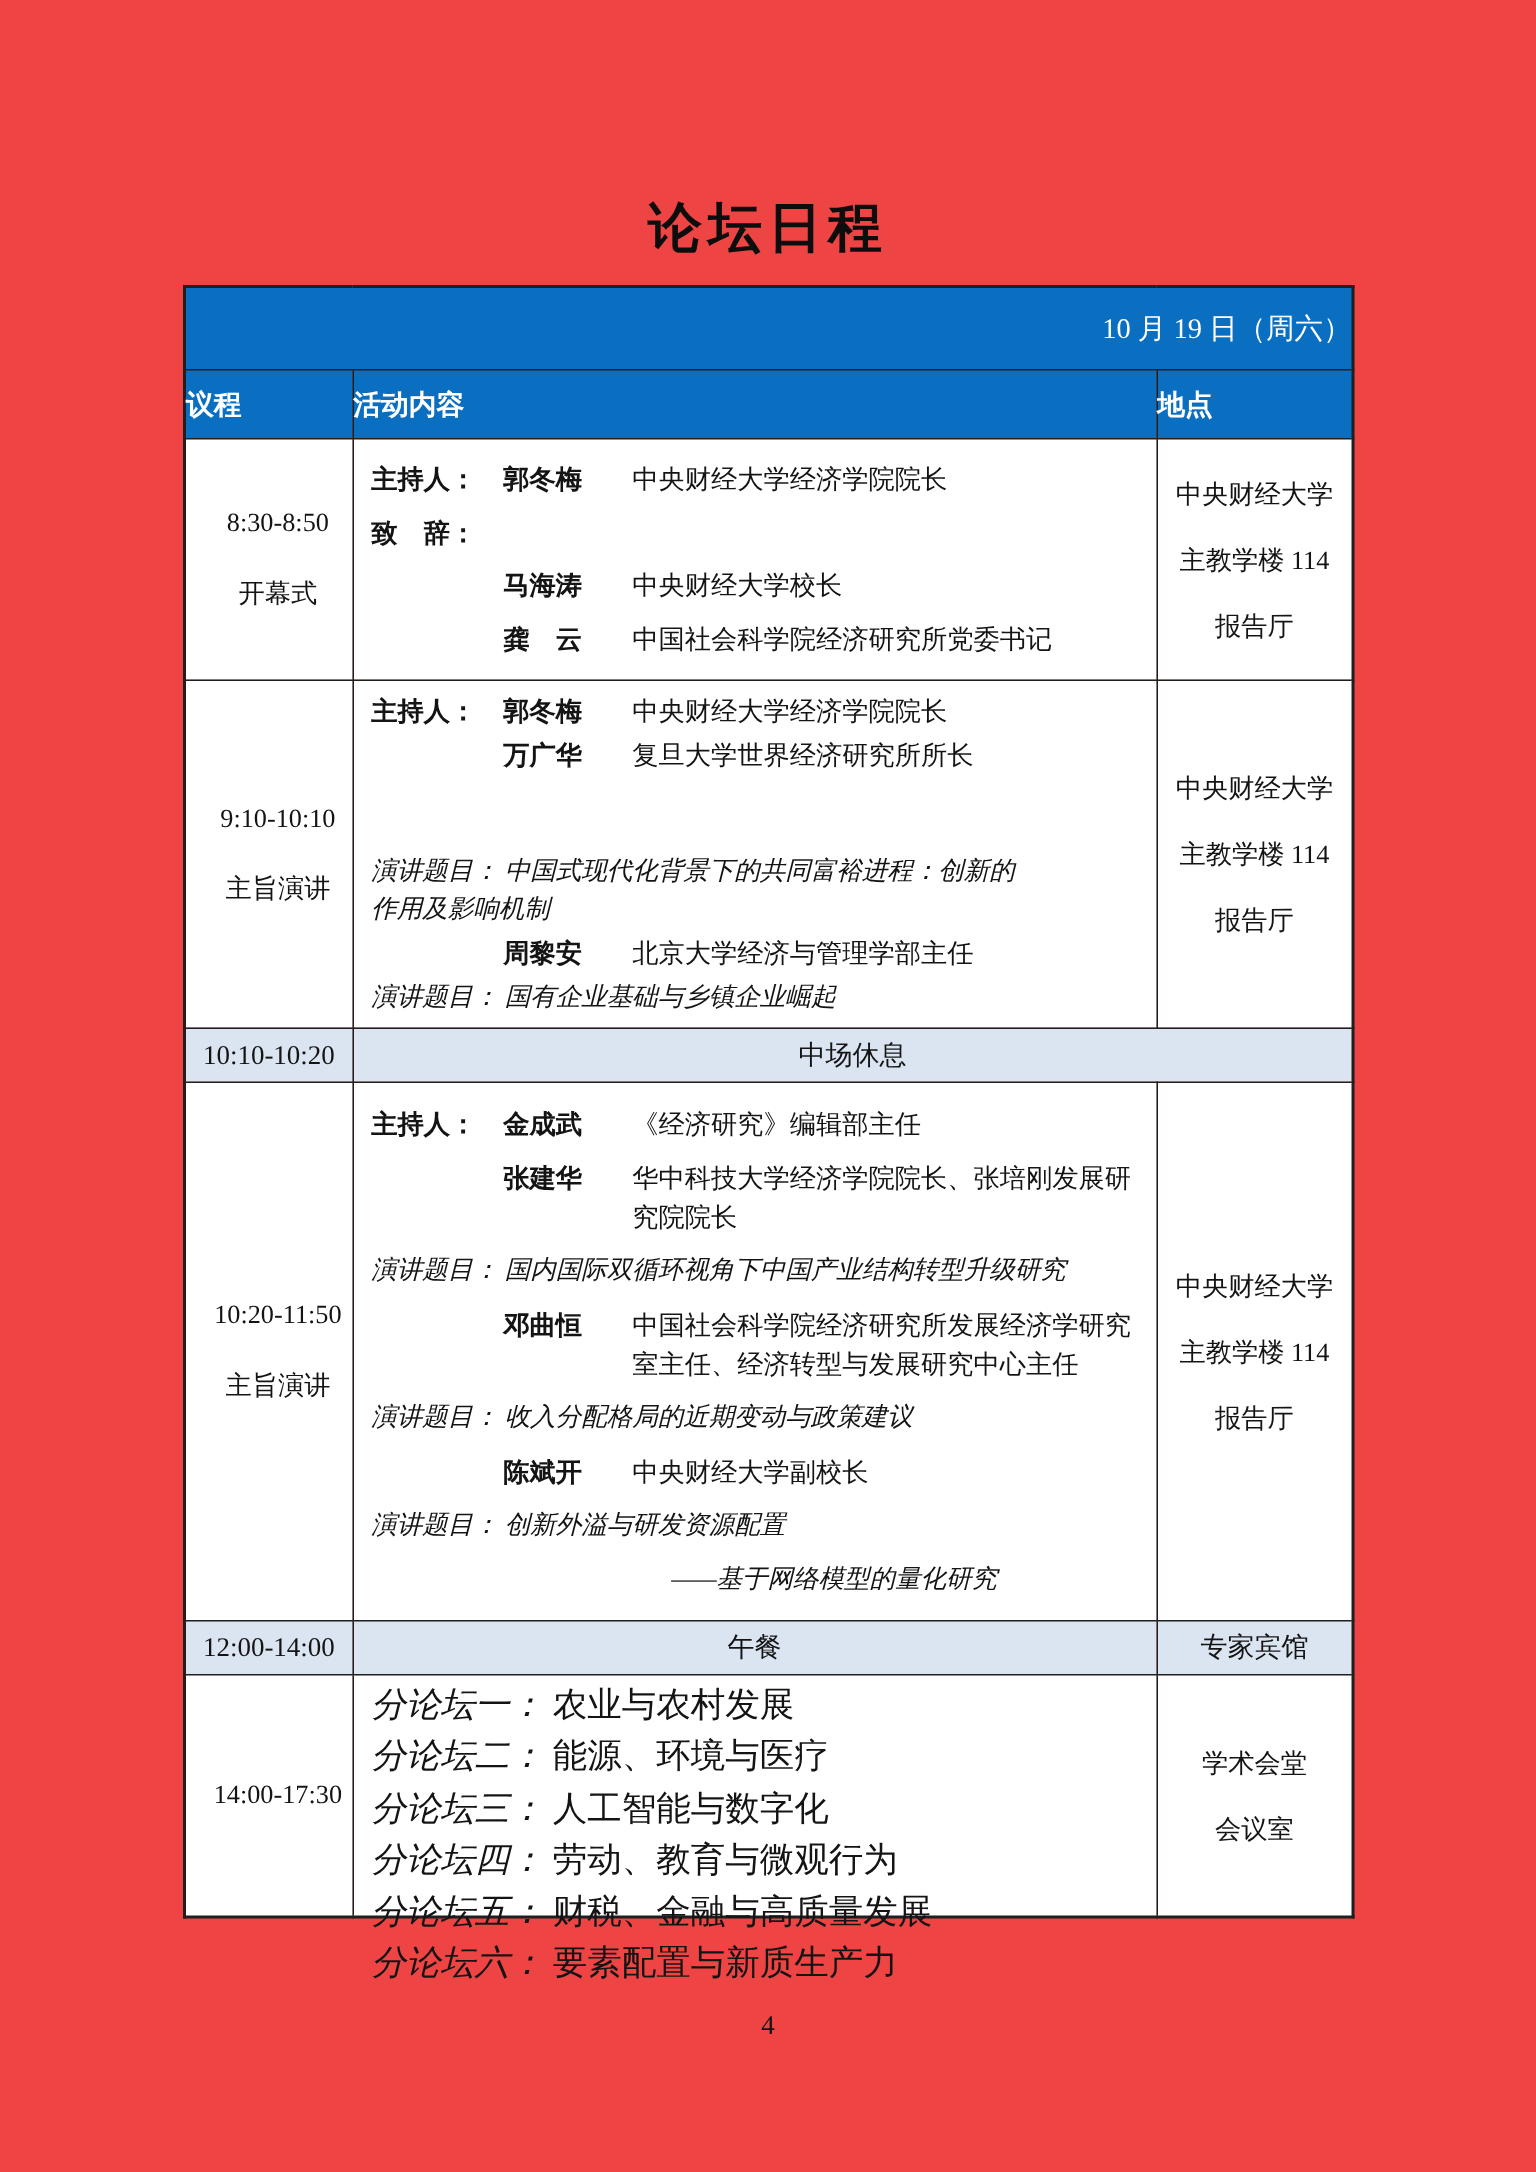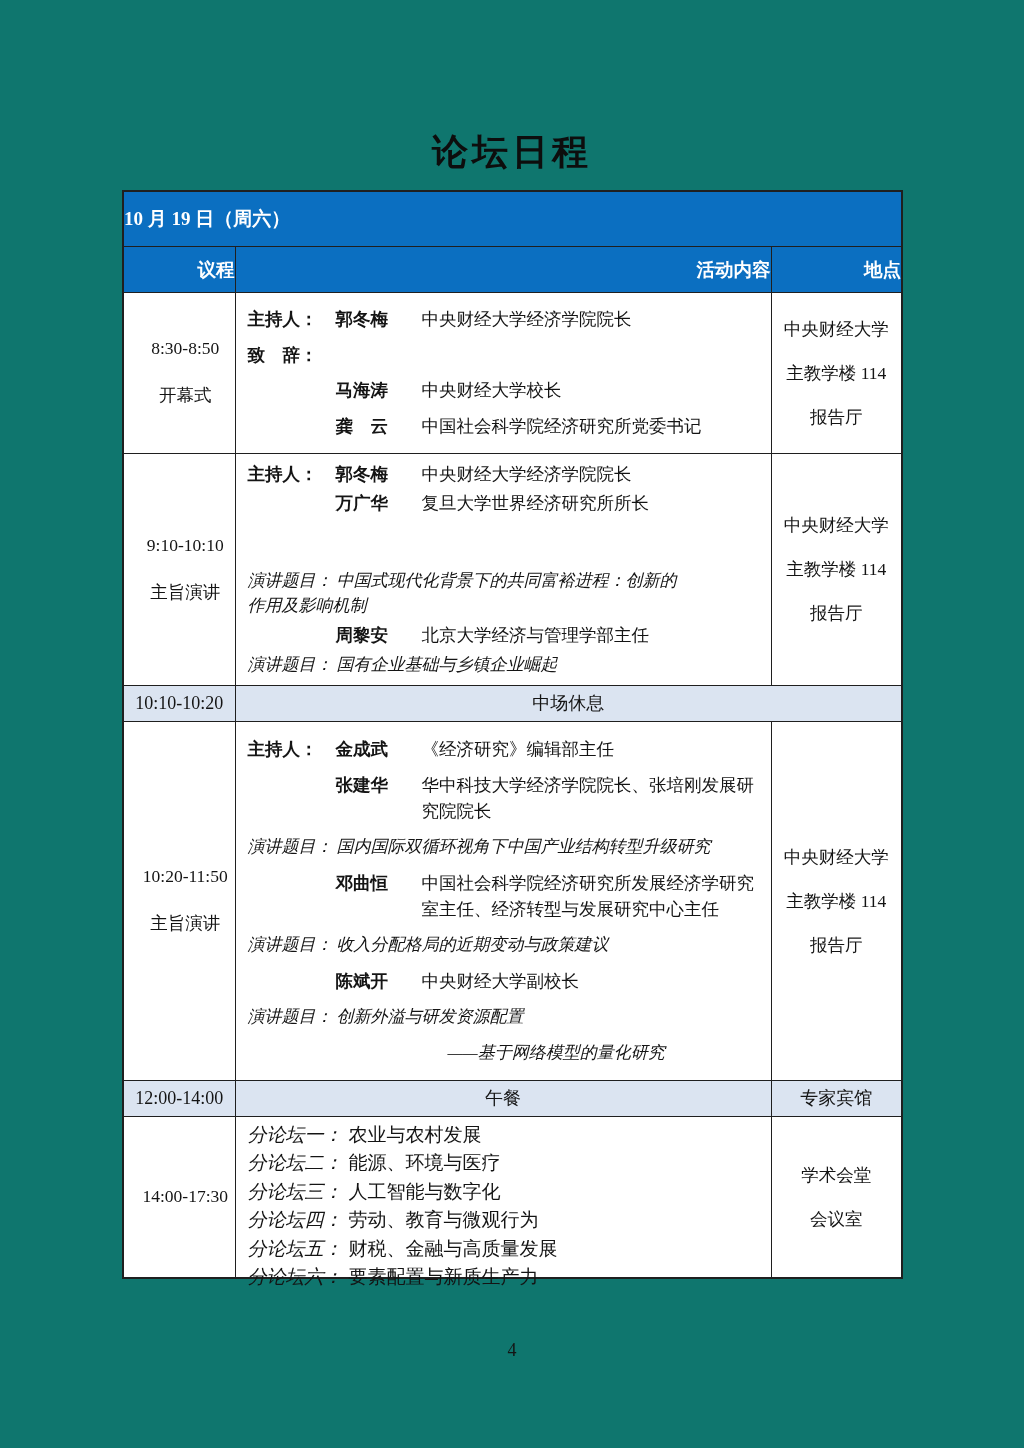--- a/index.html
+++ b/index.html
@@ -1,20 +1,20 @@
 <!DOCTYPE html>
 <html><head>
 <meta charset="utf-8">
 <style>
   * { margin:0; padding:0; box-sizing:border-box; }
   html,body { background:#ffffff; }
   .page {
     position:relative;
     width:1024px; height:1448px;
-    background:#0f766e;
+    background:#ef4444;
     font-family:"Liberation Serif", serif;
     color:#141414;
     overflow:hidden;
   }
   .doc-title {
     position:absolute; top:128px; left:0; width:100%;
     text-align:center;
     font-family:"Liberation Sans", sans-serif;
     font-weight:bold; font-size:36px; letter-spacing:4px;
     color:#0d0d0d;
@@ -23,25 +23,25 @@
     position:absolute; top:190px; left:122px;
     width:779px;
     border-collapse:collapse; table-layout:fixed;
     border:2.5px solid #1f1f1f;
   }
   table.schedule td { border:1.5px solid #1f1f1f; vertical-align:middle; padding:0; }
 
   
   td.date-band {
     height:55px; background:#0b6fc1; color:#ffffff;
-    text-align:left; font-weight:bold; font-size:19px;
+    text-align:right; font-weight:normal; font-size:19px;
   }
   td.col-head {
     height:46px; background:#0b6fc1; color:#ffffff;
-    text-align:right; font-weight:bold; font-size:18.5px;
+    text-align:left; font-weight:bold; font-size:18.5px;
   }
 
   
   td.time-cell { text-align:center; font-size:17.5px; background:#ffffff; }
   .time-stack { display:flex; flex-direction:column; align-items:center; justify-content:center; gap:24px;padding-left:12px; }
 
   
   tr.hl td { background:#dbe4f1; height:36px; text-align:center; font-size:18px; }
 
   
@@ -57,21 +57,21 @@
   .lbl { font-weight:bold; }
   .name { font-weight:bold; }
   .ttl { font-weight:normal; }
   .topic {
     display:block; font-size:17px; line-height:1.5;
     font-style:italic;
   }
   .topic .tlabel { margin-right:4px; }
   .w-limit { max-width:436px;margin-top:48px; }
   .indent { padding-left:200px; }
-  .forum { display:block; font-size:19px; line-height:1.5; }
+  .forum { display:block; font-size:23px; line-height:1.5;font-family:Liberation Mono, monospace; }
   .forum-label { font-style:italic; margin-right:6px; }
 
   
   td.loc-cell { text-align:center; font-size:17.5px; background:#ffffff; }
   .loc-stack { display:flex; flex-direction:column; align-items:center; justify-content:center; gap:20px; }
 
   .page-number {
     position:absolute; top:1340px; left:0; width:100%;
     text-align:center; font-size:18px; color:#141414;
   }

